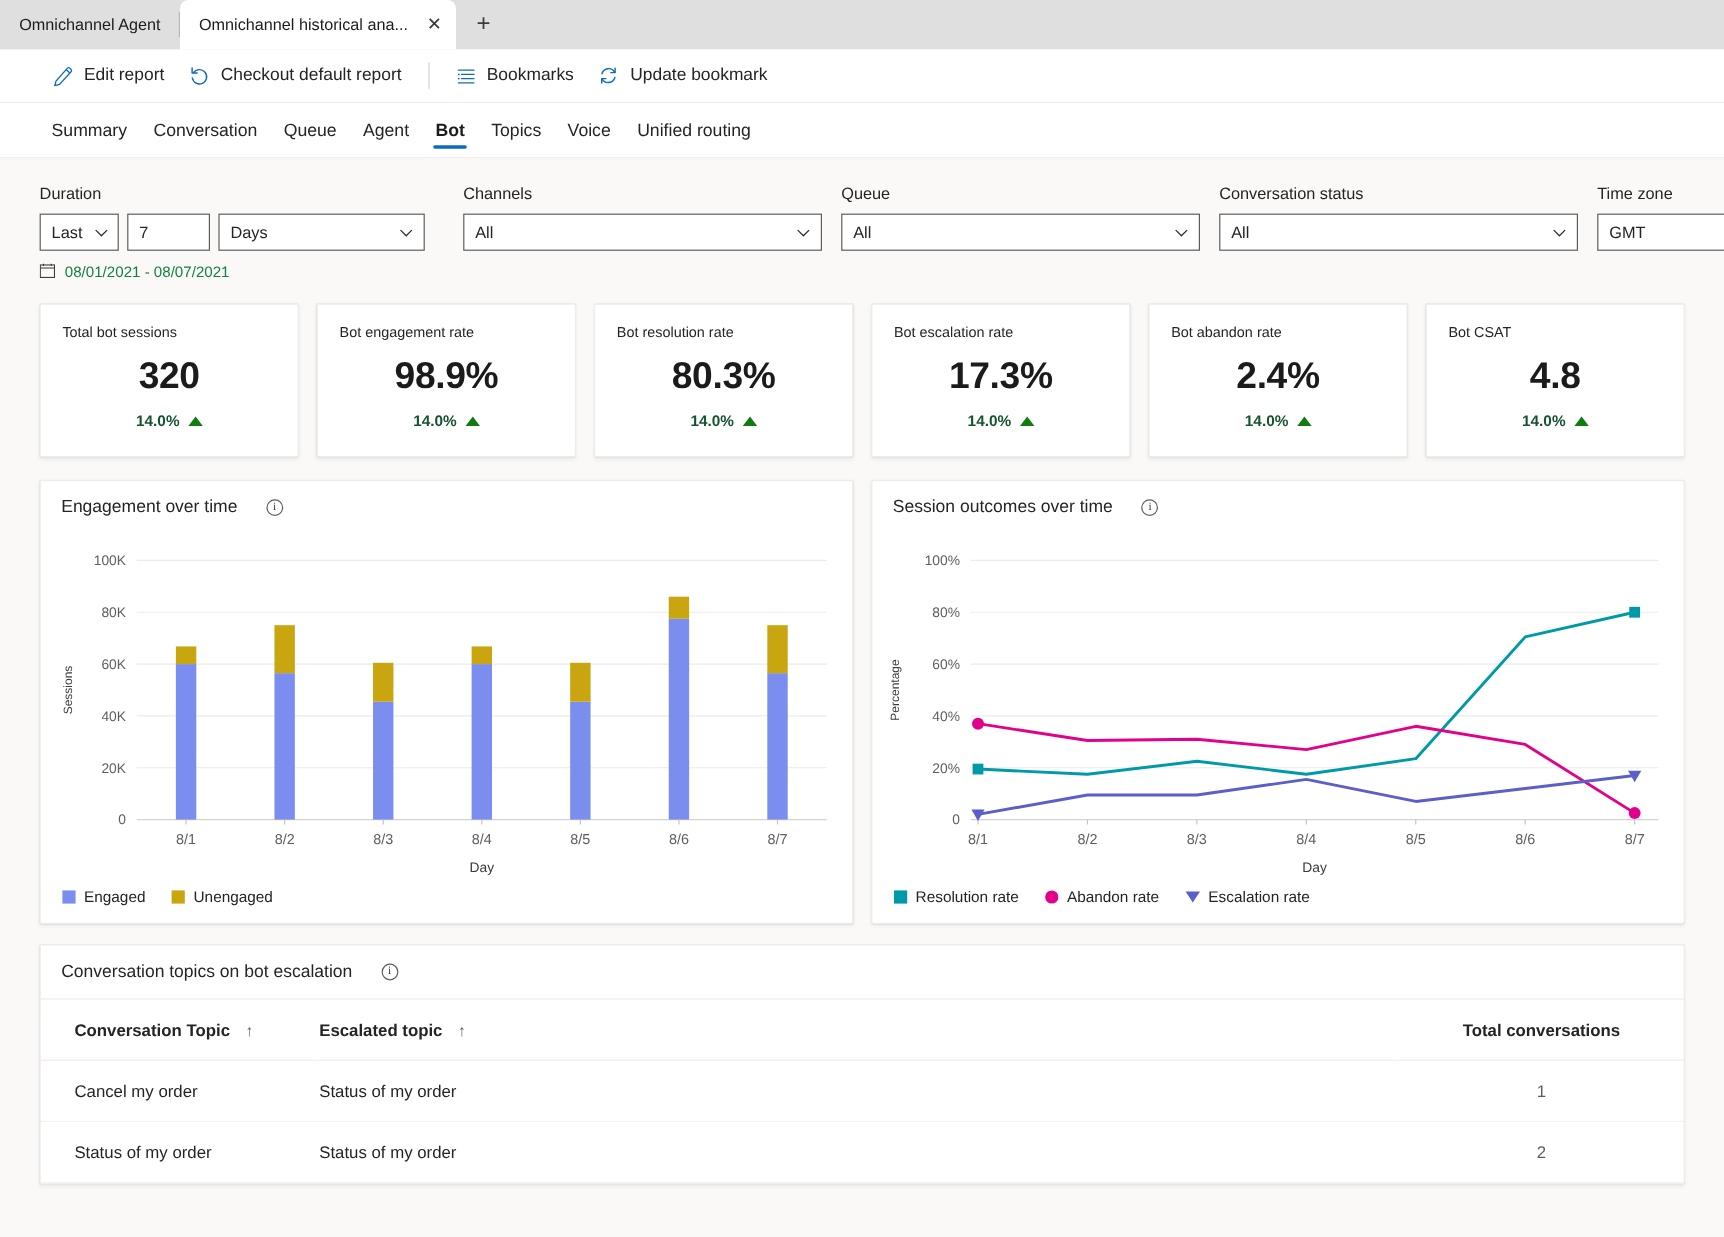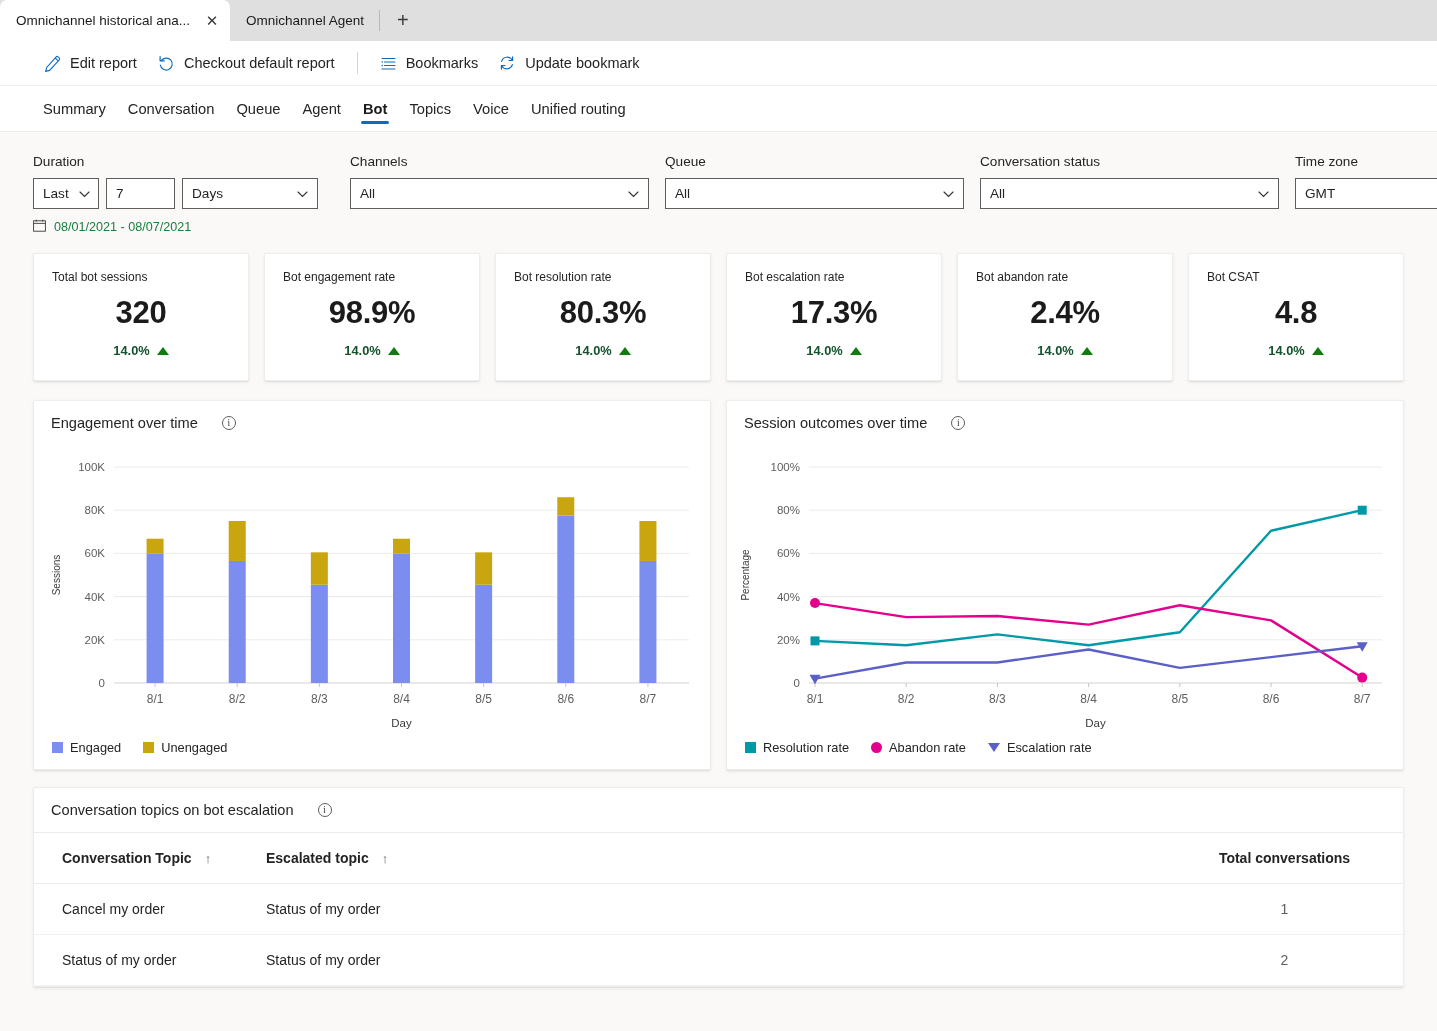--- a/index.html
+++ b/index.html
@@ -146,21 +146,21 @@
     display: flex; align-items: center;
     padding: 12px 9px;
     font-size: 13.6px; color: #242424;
     justify-content: space-between;
   }
   .sel .chev {
     margin-left: 10px; color: #333; flex: none;
   }
   .sel-last { width: 66px; }
   .sel-num  { width: 69px; border-color: #605e5c; }
-  .sel-days { width: 136px; }
+  .sel-days { width: 172px; }
   .sel-wide { width: 299px; }
 
   .daterange {
     display: flex; align-items: center; gap: 8px;
     padding: 10px 0 0 33px;
     font-size: 12.6px; color: #15803d;
   }
 
   
   .kpis {
@@ -260,26 +260,26 @@
   }
   .col-topic { width: 232px; padding-left: 28px; }
   .col-esc   { width: 900px; }
   .col-total { text-align: center; }
   td.col-total { color: #605e5c; }
 </style>
 </head>
 <body>
 
 <div class="tabstrip">
+  <div class="tab inactive">
+    <span class="tab-title">Omnichannel Agent</span>
+  </div>
   <div class="tab active">
     <span class="tab-title">Omnichannel historical ana...</span>
     <span class="tab-close">✕</span>
-  </div>
-  <div class="tab inactive">
-    <span class="tab-title">Omnichannel Agent</span>
   </div>
   <div class="newtab">+</div>
 </div>
 
 <div class="commandbar">
   <div class="cmd">
     <span>
       <svg width="17" height="17" viewBox="0 0 17 17" fill="none">
         <path d="M12.2 1.8a1.3 1.3 0 0 1 1.9 0l1.1 1.1a1.3 1.3 0 0 1 0 1.9L5.6 15.4l-3.9 1 1-3.9L12.2 1.8z" stroke="#0f6cbd" stroke-width="1.1" fill="none"></path>
         <path d="M11.2 2.9l2.9 2.9" stroke="#0f6cbd" stroke-width="1.1"></path>

